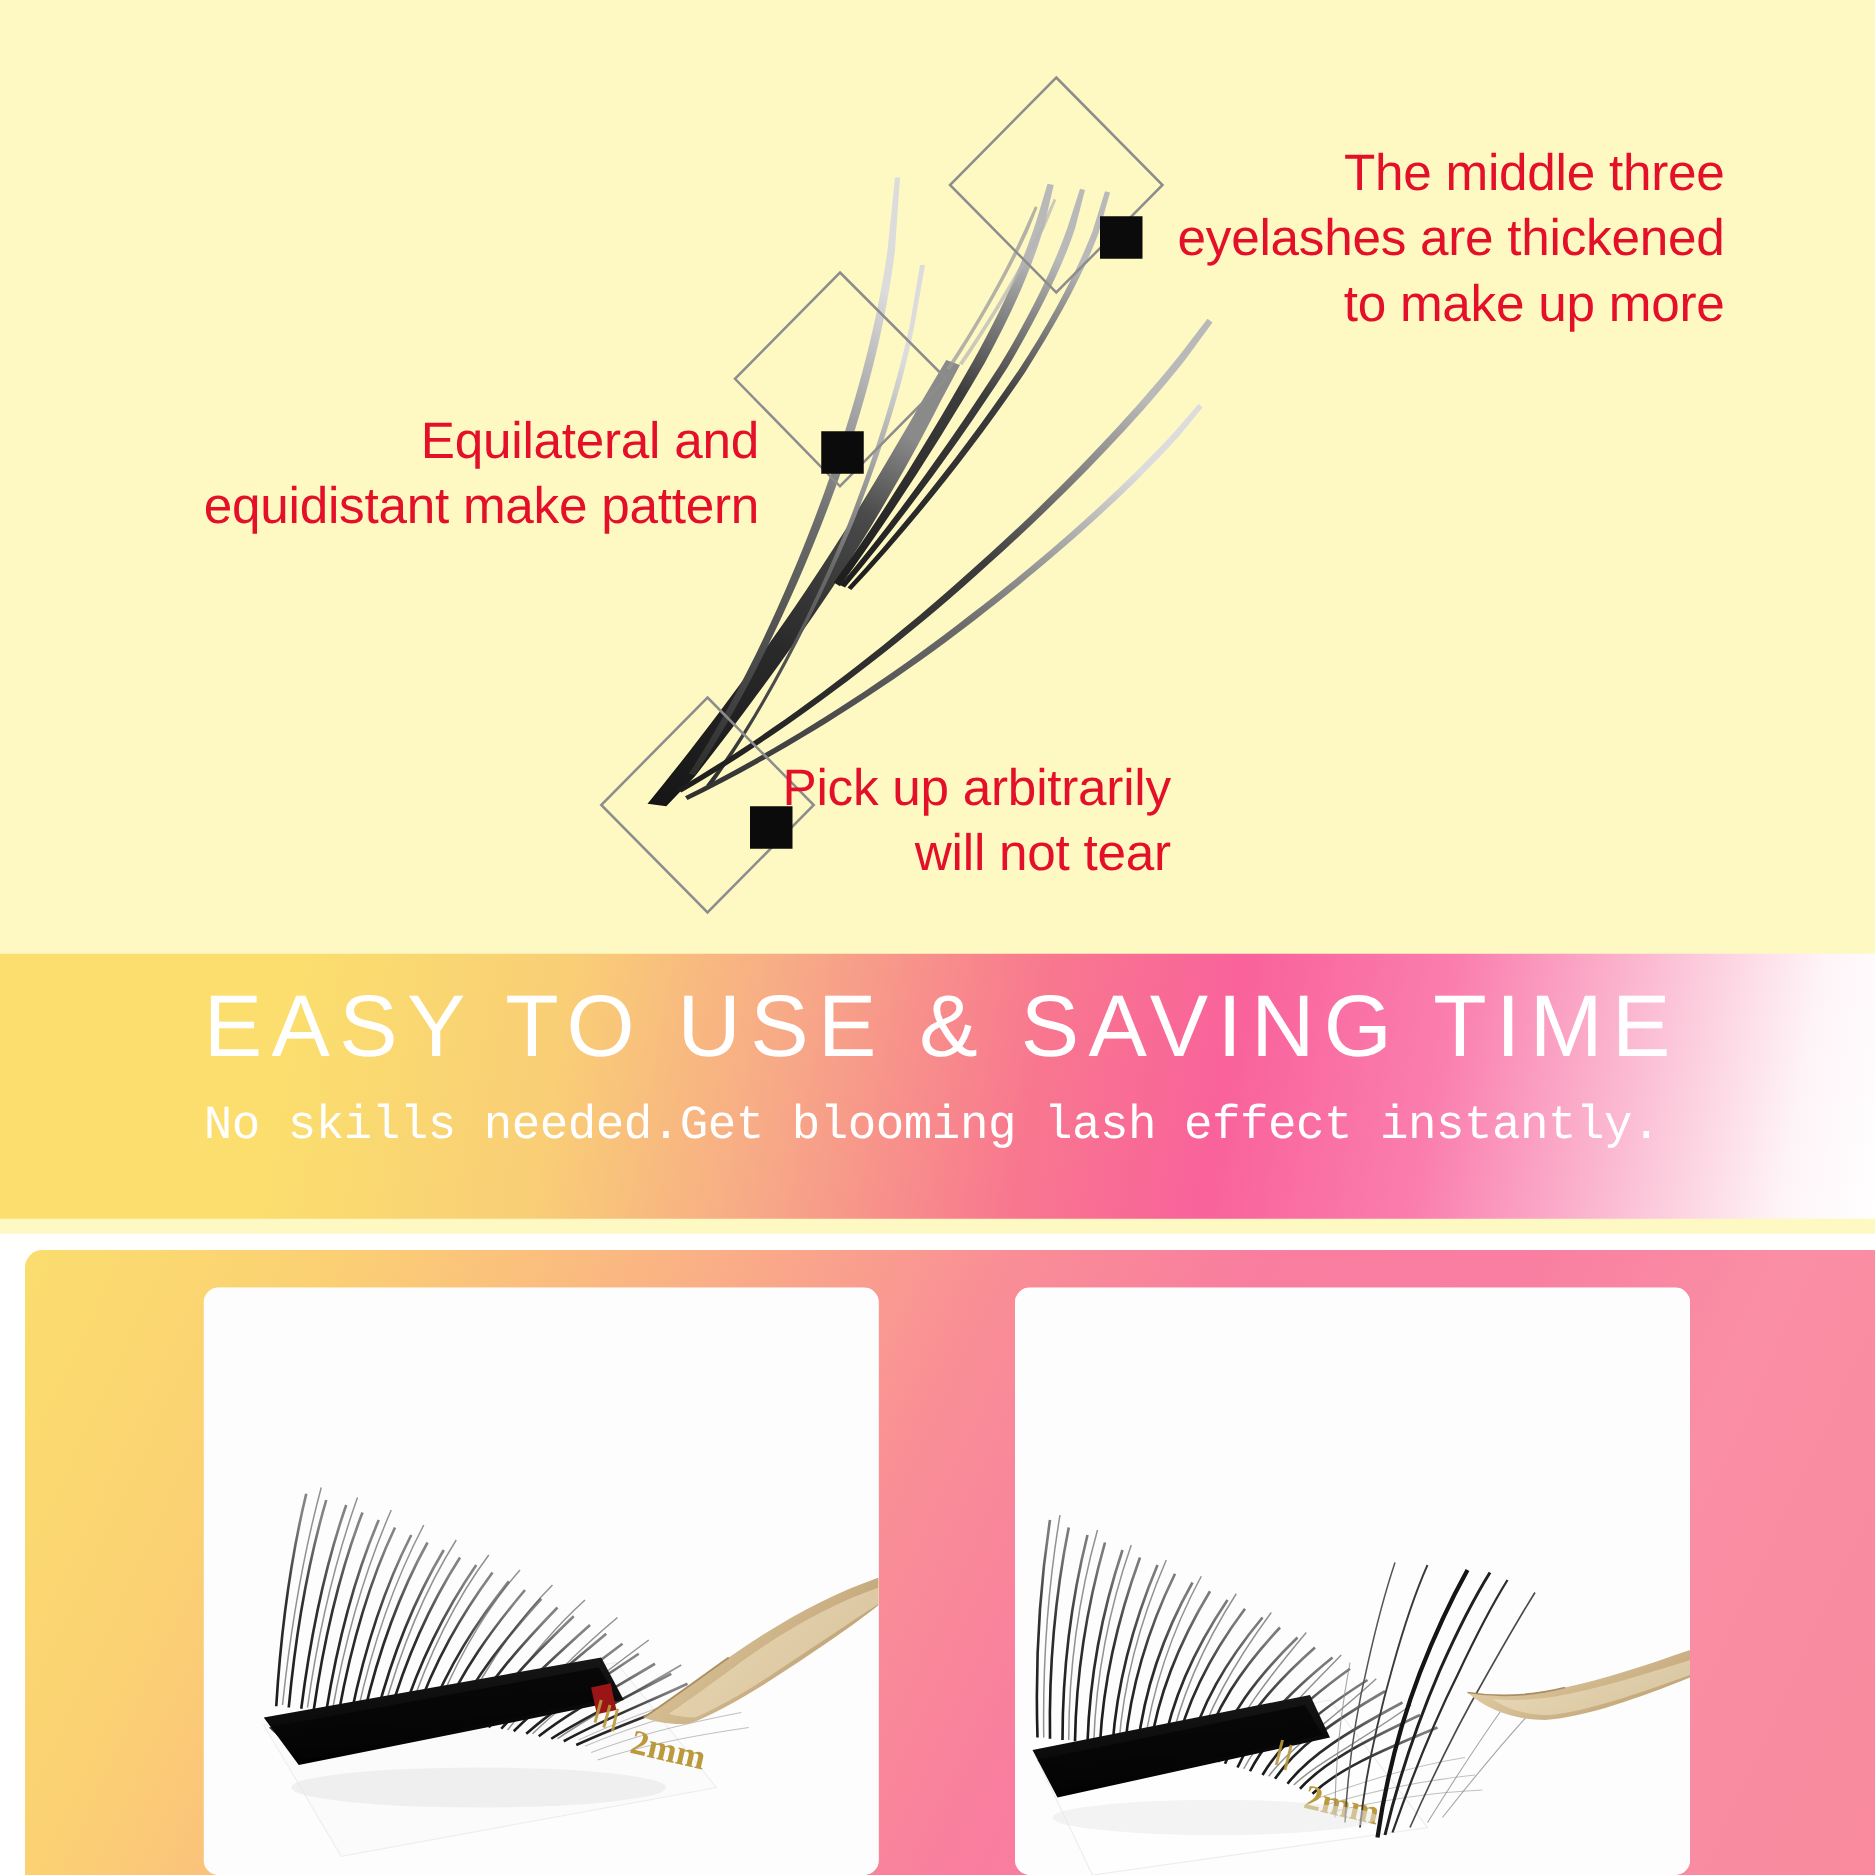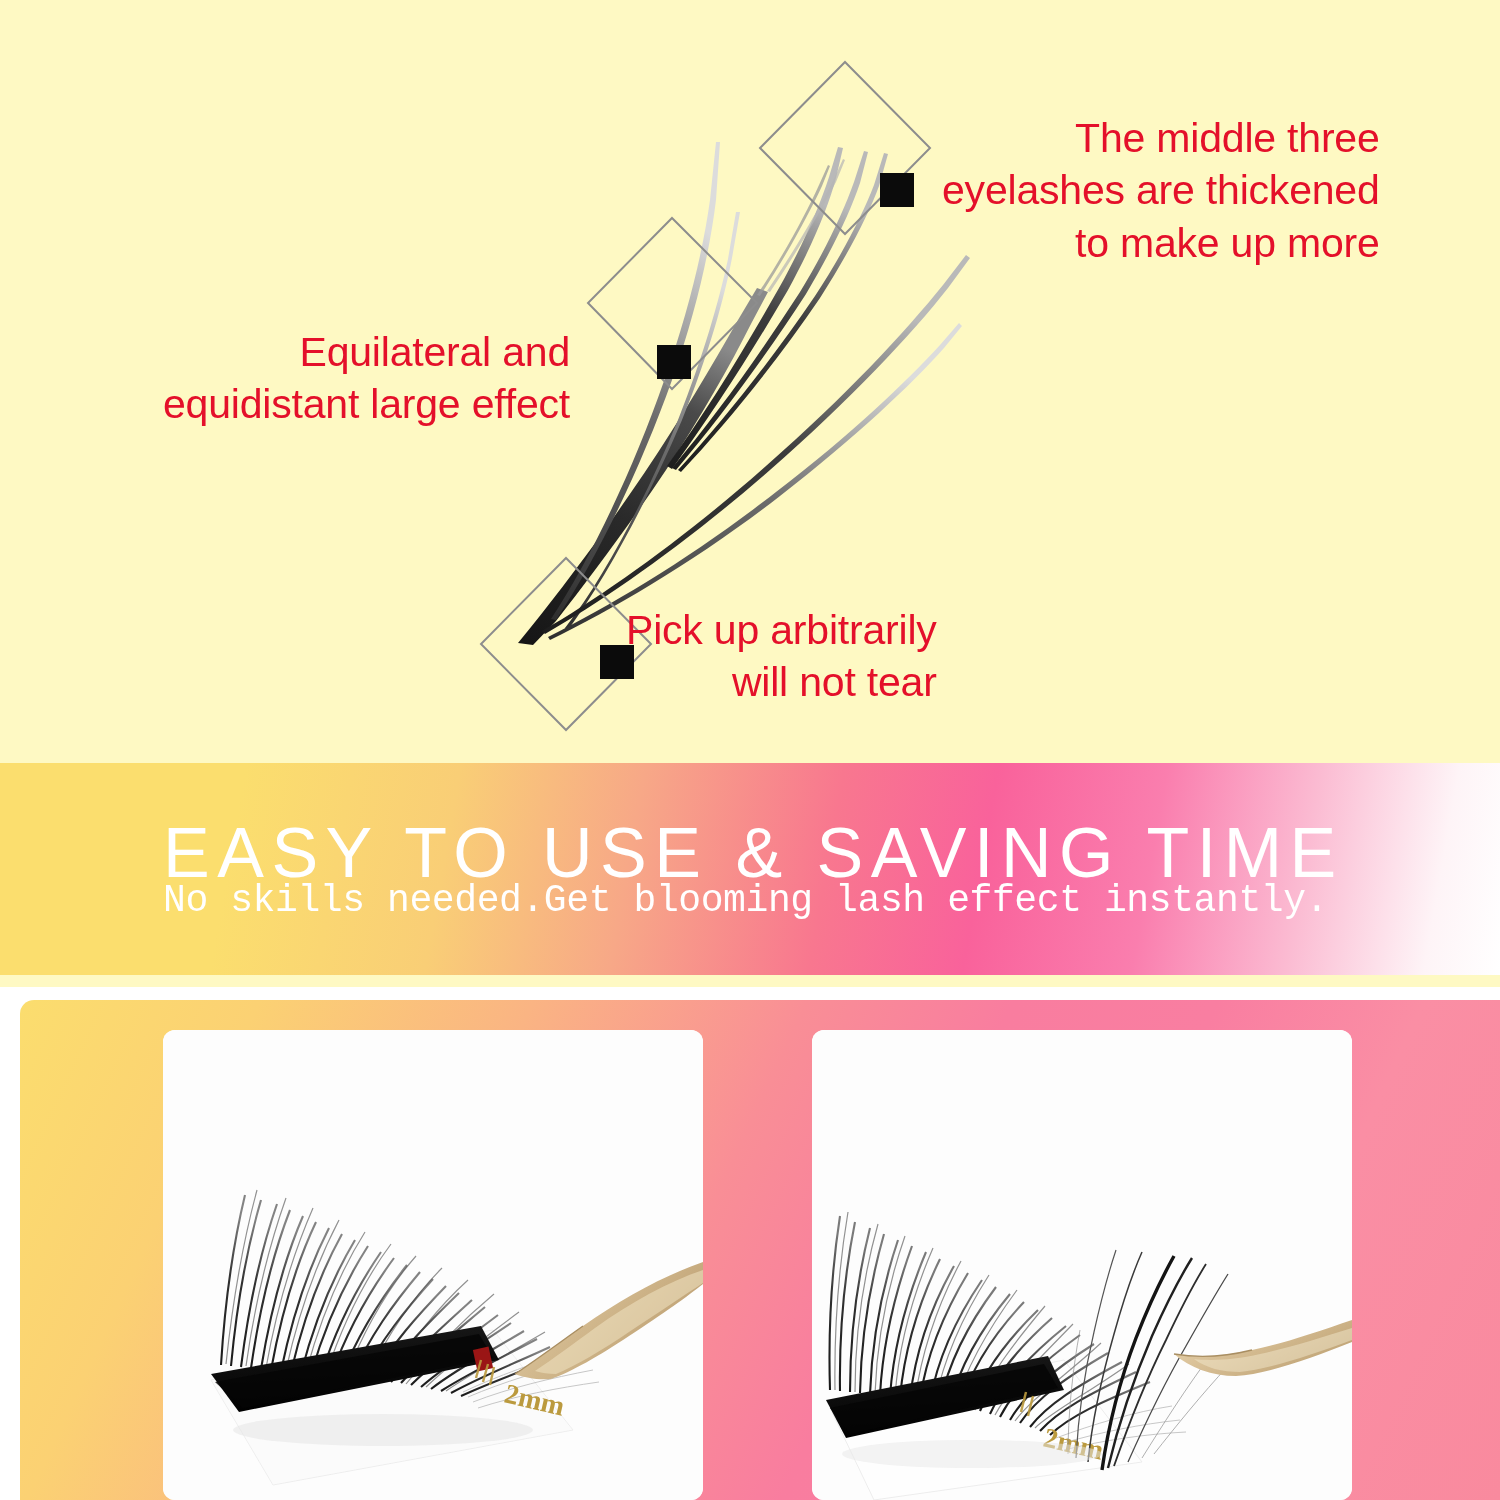--- a/index.html
+++ b/index.html
@@ -64,21 +64,20 @@
   }
   #banner-title {
     position: absolute;
     left: 163px; top: 23px;
     color: #FFFFFF;
     font-size: 70px;
     font-weight: 400;
     letter-spacing: 7.5px;
     line-height: 1;
     white-space: nowrap;
-    margin-top: 32px;
   }
   #banner-subtitle {
     position: absolute;
     left: 163px; top: 119px;
     color: #FFFFFF;
     font-size: 38px;
     font-weight: 400;
     letter-spacing: -0.4px;
     line-height: 1;
     white-space: nowrap;
@@ -193,21 +192,21 @@
       <polygon points="566,558 651,644 566,730 481,644" fill="none" stroke="#8d8d8d" stroke-width="2"></polygon>
       <rect x="600" y="645" width="34" height="34" fill="#0b0b0b"></rect>
     </g>
   </svg>
 
   <div class="callout" id="callout-middle-three">The middle three
 eyelashes are thickened
 to make up more</div>
 
   <div class="callout" id="callout-equilateral">Equilateral and
-equidistant large effect</div>
+equidistant make pattern</div>
 
   <div class="callout" id="callout-pick-up">Pick up arbitrarily
 will not tear</div>
 </div>
 
 <div id="headline-banner">
   <div id="banner-title">EASY TO USE &amp; SAVING TIME</div>
   <div id="banner-subtitle">No skills needed.Get blooming lash effect instantly.</div>
 </div>
 

